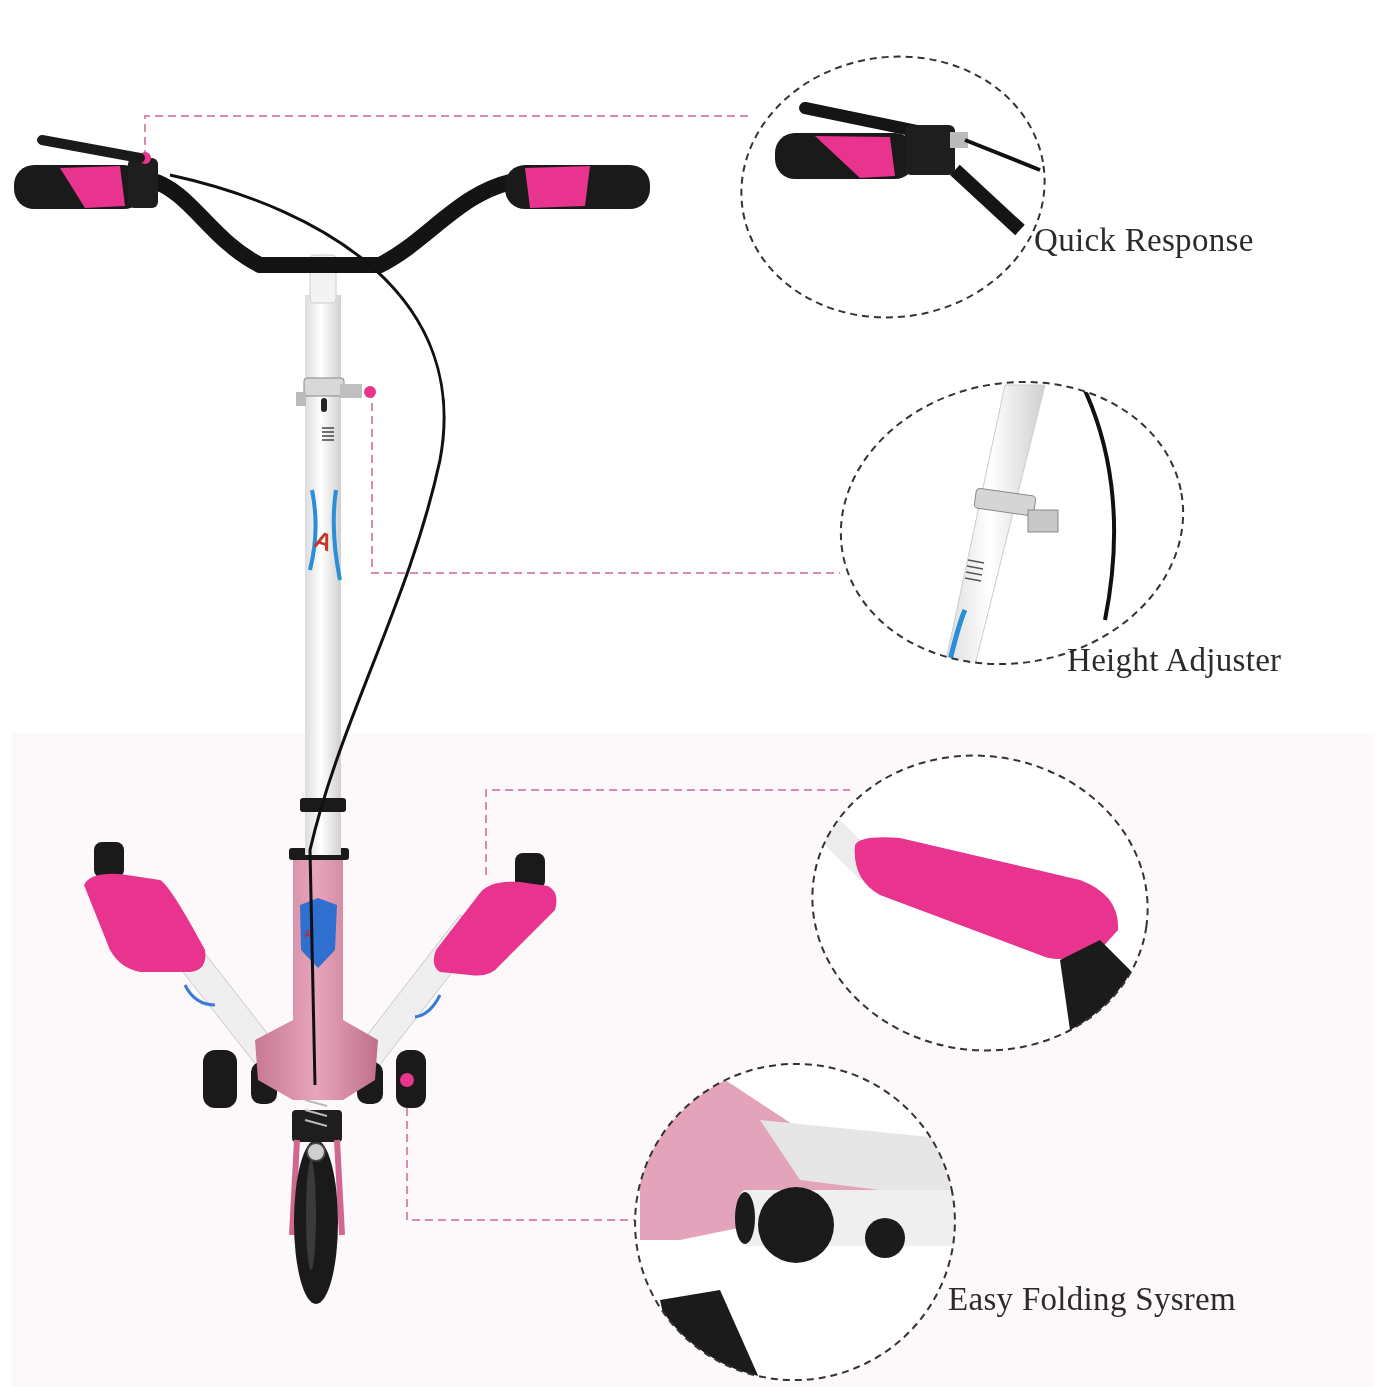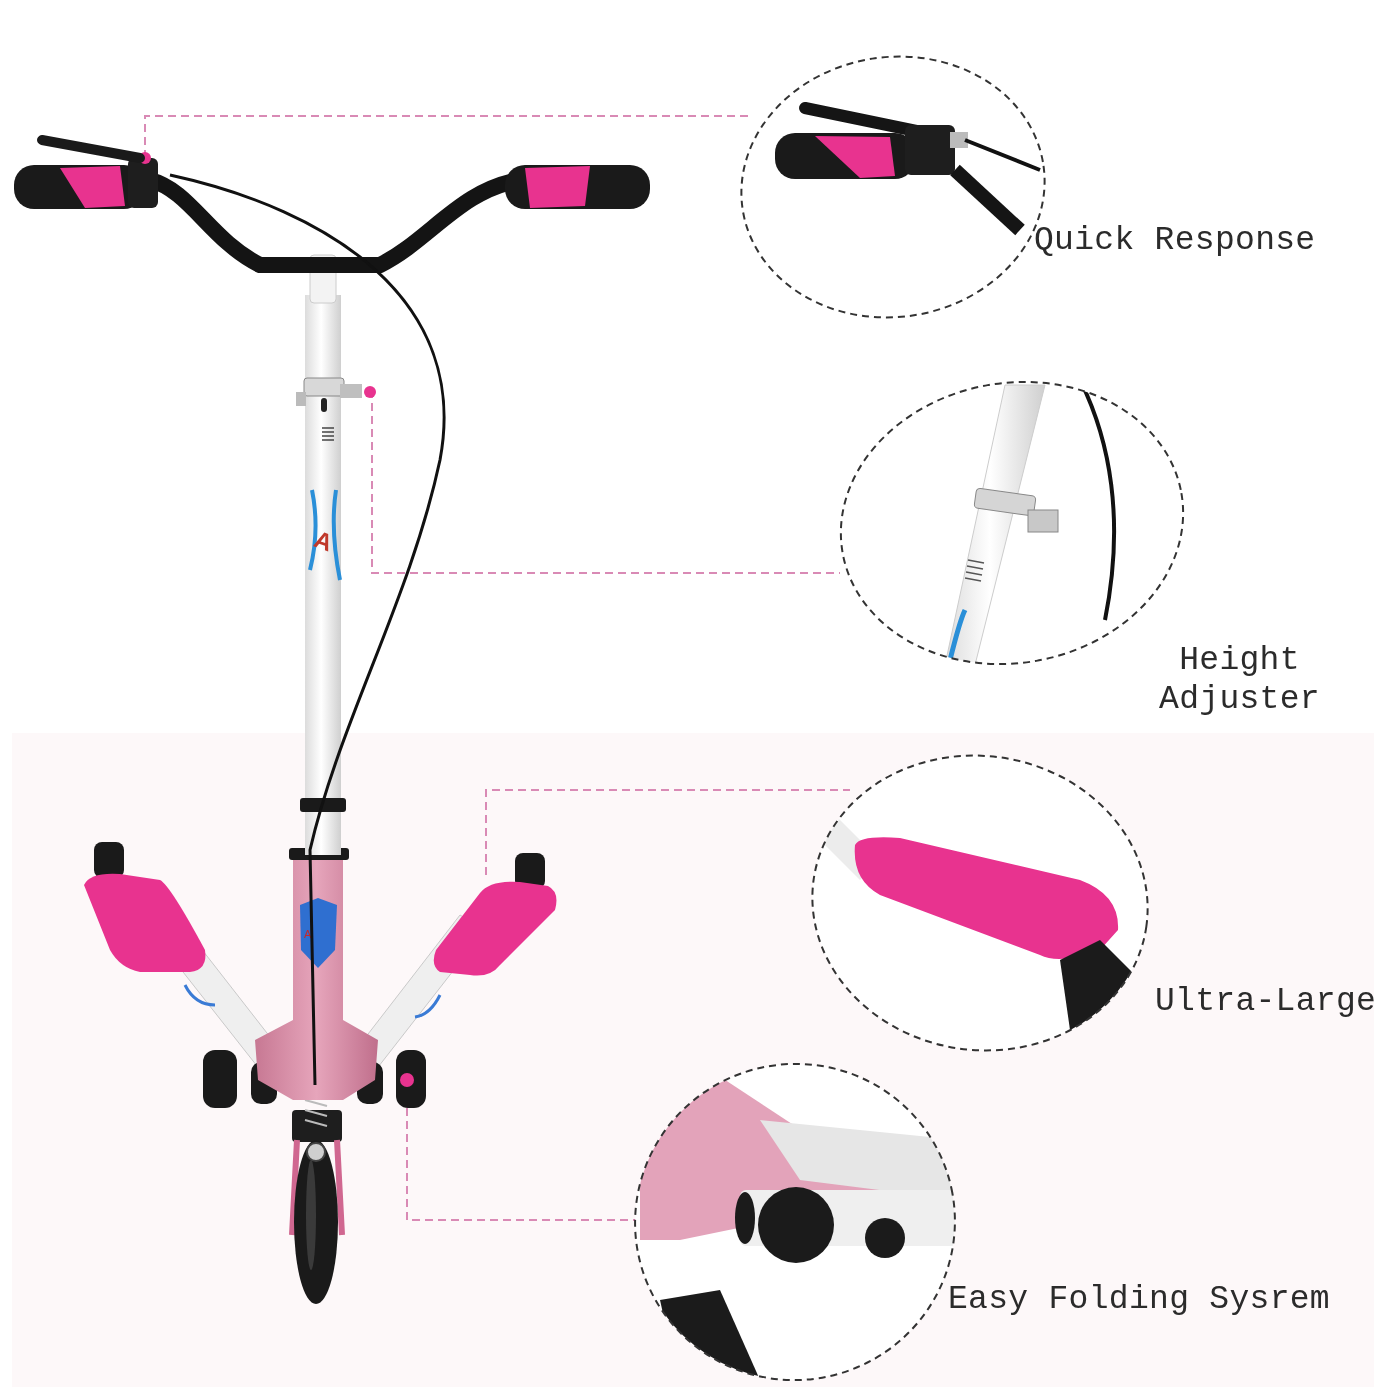--- a/index.html
+++ b/index.html
@@ -1,19 +1,19 @@
 <!DOCTYPE html>
 <html><head>
 <meta charset="utf-8">
 <style>
   html, body { margin:0; padding:0; background:#ffffff; }
   body { width:1387px; height:1387px; position:relative; overflow:hidden; font-family:"Liberation Sans", sans-serif; }
   .bg-lower { position:absolute; left:12px; top:733px; width:1362px; height:654px; background:#fdf8f9; }
   .canvas { position:absolute; left:0; top:0; }
-  .label { position:absolute; color:#2b2b2b; font-size:33px; line-height:39px; font-family:Liberation Mono, monospace; letter-spacing:0.3px;text-align:center; }
+  .label { position:absolute; color:#2b2b2b; font-size:33px; line-height:39px; font-family:Liberation Serif, serif; letter-spacing:0.3px;text-align:center; }
   .label span { display:block; }
 </style>
 </head>
 <body>
 
 <div class="bg-lower"></div>
 
 <svg class="canvas" width="1387" height="1387" viewBox="0 0 1387 1387">
   <defs>
     <linearGradient id="poleGrad" x1="0" x2="1">
@@ -175,21 +175,20 @@
       <circle cx="885" cy="1238" r="20" fill="#1b1b1b"></circle>
       <path d="M660 1300 L720 1290 L760 1380 L680 1390 Z" fill="#1b1b1b"></path>
     </g>
     <ellipse cx="795" cy="1222" rx="160" ry="158" transform="rotate(-12 795 1222)" fill="none" stroke="#333" stroke-width="2" stroke-dasharray="7 5"></ellipse>
   </g>
 </svg>
 
 <div class="label" style="left:1034px; top:221px;">
   <span>Quick Response</span>
 </div>
-<div class="label" style="left:1092px; top:641px;">
+<div class="label" style="left:1067px; top:641px;">
   <span>Height Adjuster</span>
 </div>
 <div class="label" style="left:1155px; top:978px; line-height:47px;">
-  <span>Ultra-Large</span>
 </div>
 <div class="label" style="left:948px; top:1280px;">
   <span>Easy Folding Sysrem</span>
 </div>
 
 </body></html>

